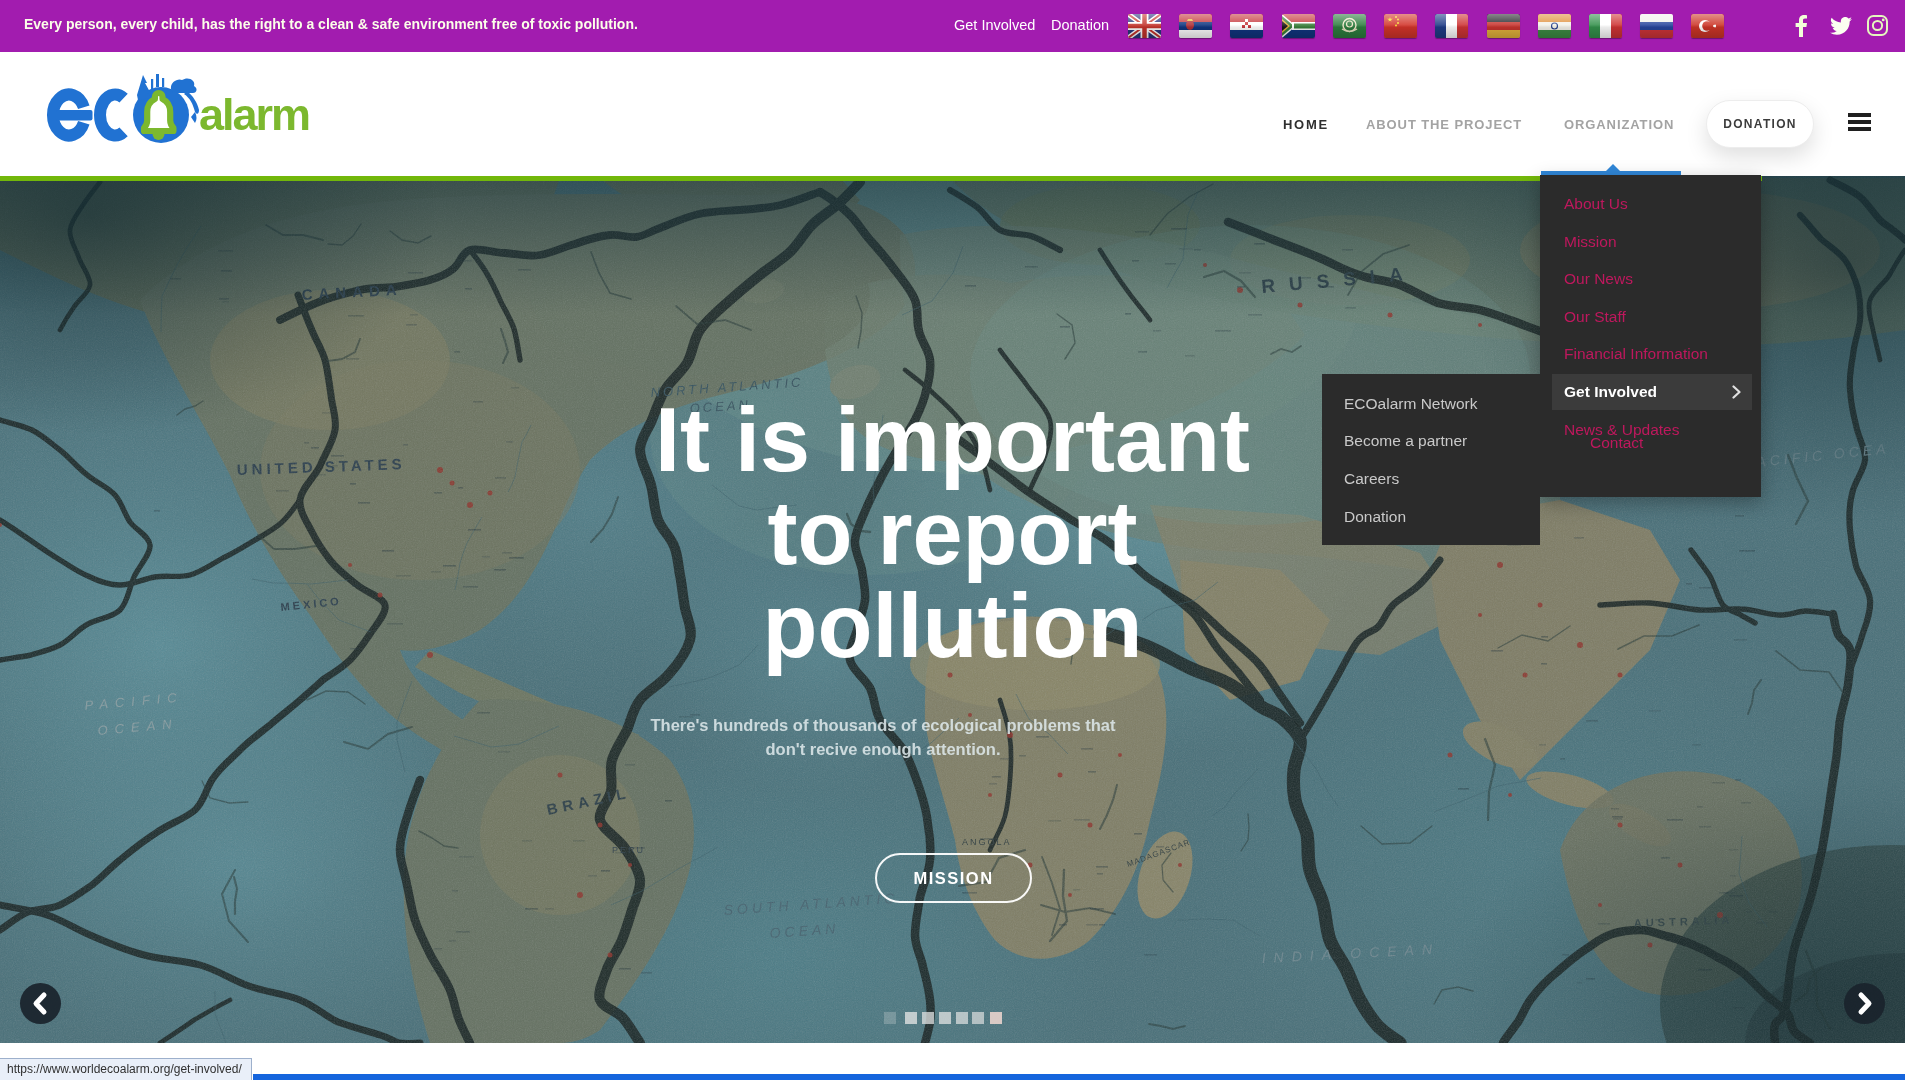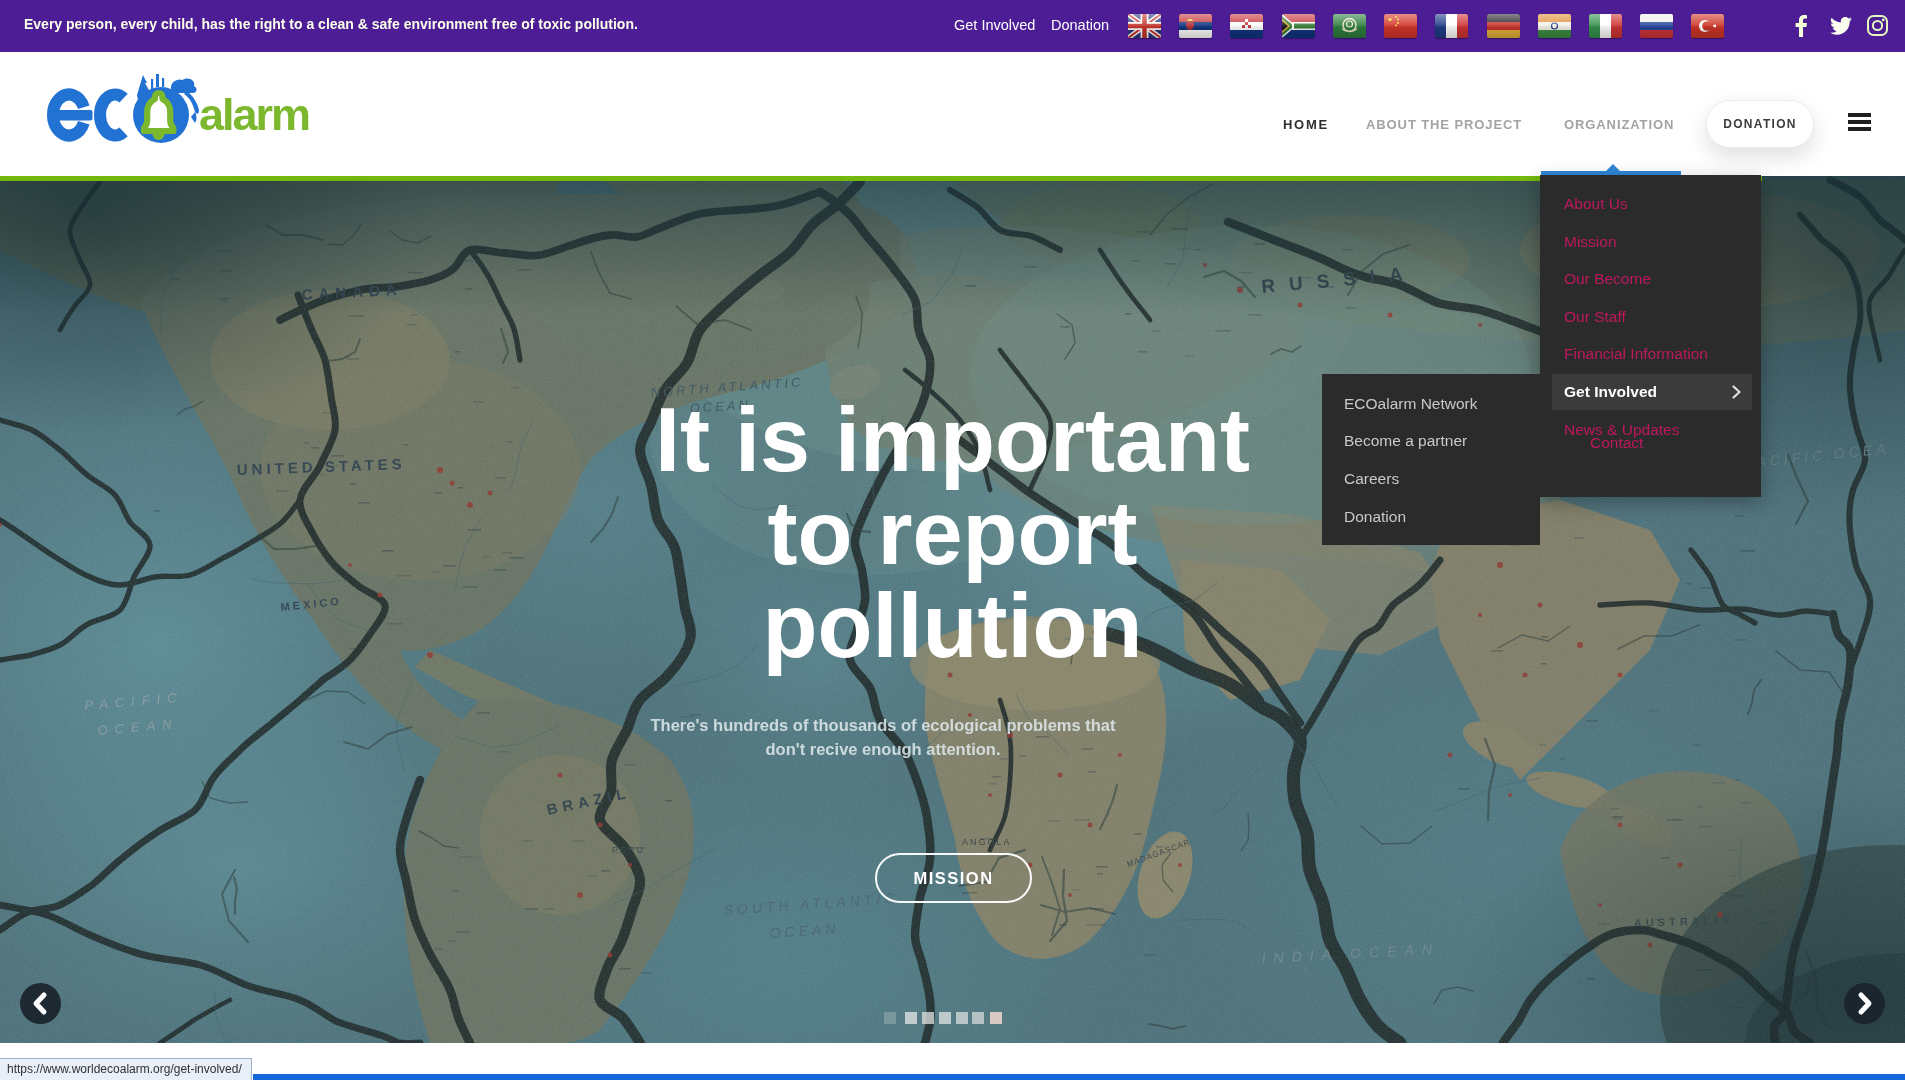--- a/index.html
+++ b/index.html
@@ -1,19 +1,19 @@
 <!DOCTYPE html>
 <html><head>
 <meta charset="utf-8">
 <style>
   html,body{margin:0;padding:0;}
   body{width:1905px;height:1080px;overflow:hidden;position:relative;background:#fff;
        font-family:"Liberation Sans",sans-serif;}
   
-  #topbar{position:absolute;left:0;top:0;width:1905px;height:52px;background:#4c1d95;}
+  #topbar{position:absolute;left:0;top:0;width:1905px;height:52px;background:#a21caf;}
   #topmsg{position:absolute;left:24px;top:16px;font-size:14px;font-weight:bold;color:#fcffe9;}
   .toplink{position:absolute;top:17px;font-size:14.5px;color:#fff;}
   .flag{position:absolute;top:14px;width:33px;height:24px;border-radius:2px;overflow:hidden;
         box-shadow:0 1px 1px rgba(0,0,0,0.35);}
   .flag:after{content:"";position:absolute;left:0;top:0;width:100%;height:100%;border-radius:2px;
         background:linear-gradient(180deg,rgba(255,255,255,0.45),rgba(255,255,255,0.12) 45%,rgba(0,0,0,0.08) 55%,rgba(0,0,0,0.22));}
   .soc{position:absolute;top:16px;color:#f2ffd9;}
   
   #header{position:absolute;left:0;top:52px;width:1905px;height:124px;background:#fff;}
   .nav{position:absolute;top:65px;font-size:13px;font-weight:bold;letter-spacing:0.9px;color:#a3a3a3;}
@@ -658,21 +658,21 @@
   <div class="bar" style="top:68px;"></div>
   <div class="bar" style="top:75px;"></div>
 </div>
 
 <div id="bluetab"></div>
 <div id="bluetri"></div>
 <div id="menu"></div>
 <div id="hilite"></div>
 <div class="mi" style="top:195px;">About Us</div>
 <div class="mi" style="top:233px;">Mission</div>
-<div class="mi" style="top:270px;">Our Become</div>
+<div class="mi" style="top:270px;">Our News</div>
 <div class="mi" style="top:308px;">Our Staff</div>
 <div class="mi" style="top:345px;text-align:center;">Financial Information</div>
 <div class="mi" style="top:383px;color:#fff;font-weight:bold;">Get Involved</div>
 <svg style="position:absolute;left:1732px;top:385px;" width="9" height="14" viewBox="0 0 9 14">
     <path d="M1.5,1.5 L7.5,7 L1.5,12.5" fill="none" stroke="#e0e0e0" stroke-width="2.2" stroke-linecap="round" stroke-linejoin="round"></path>
   </svg>
 <div class="mi" style="top:421px;">News &amp; Updates</div>
 <div class="mi" style="top:434px;margin-left:26px;">Contact</div>
 
 <div id="submenu"></div>

